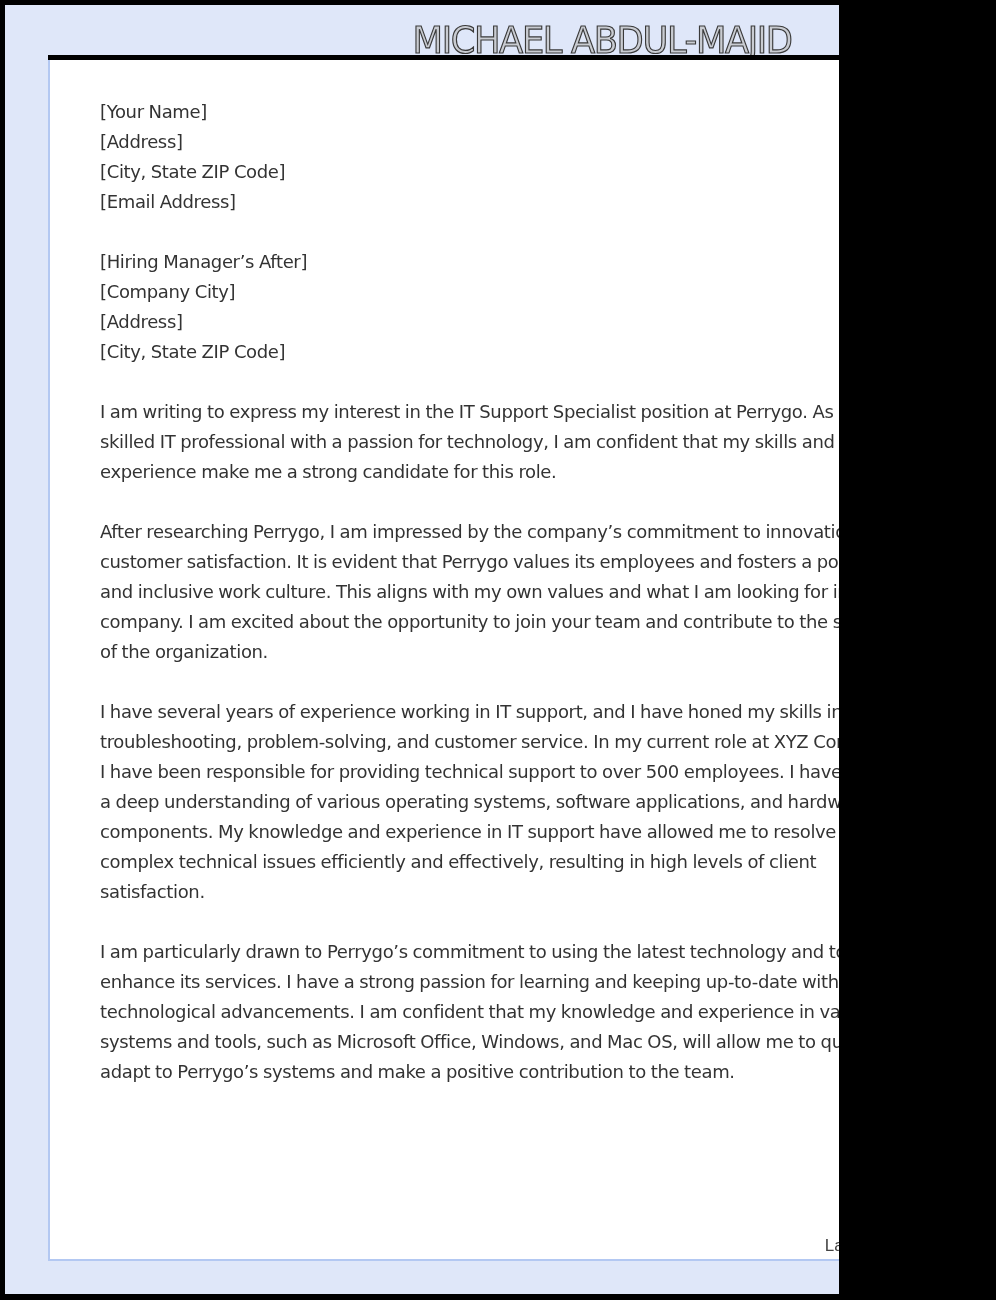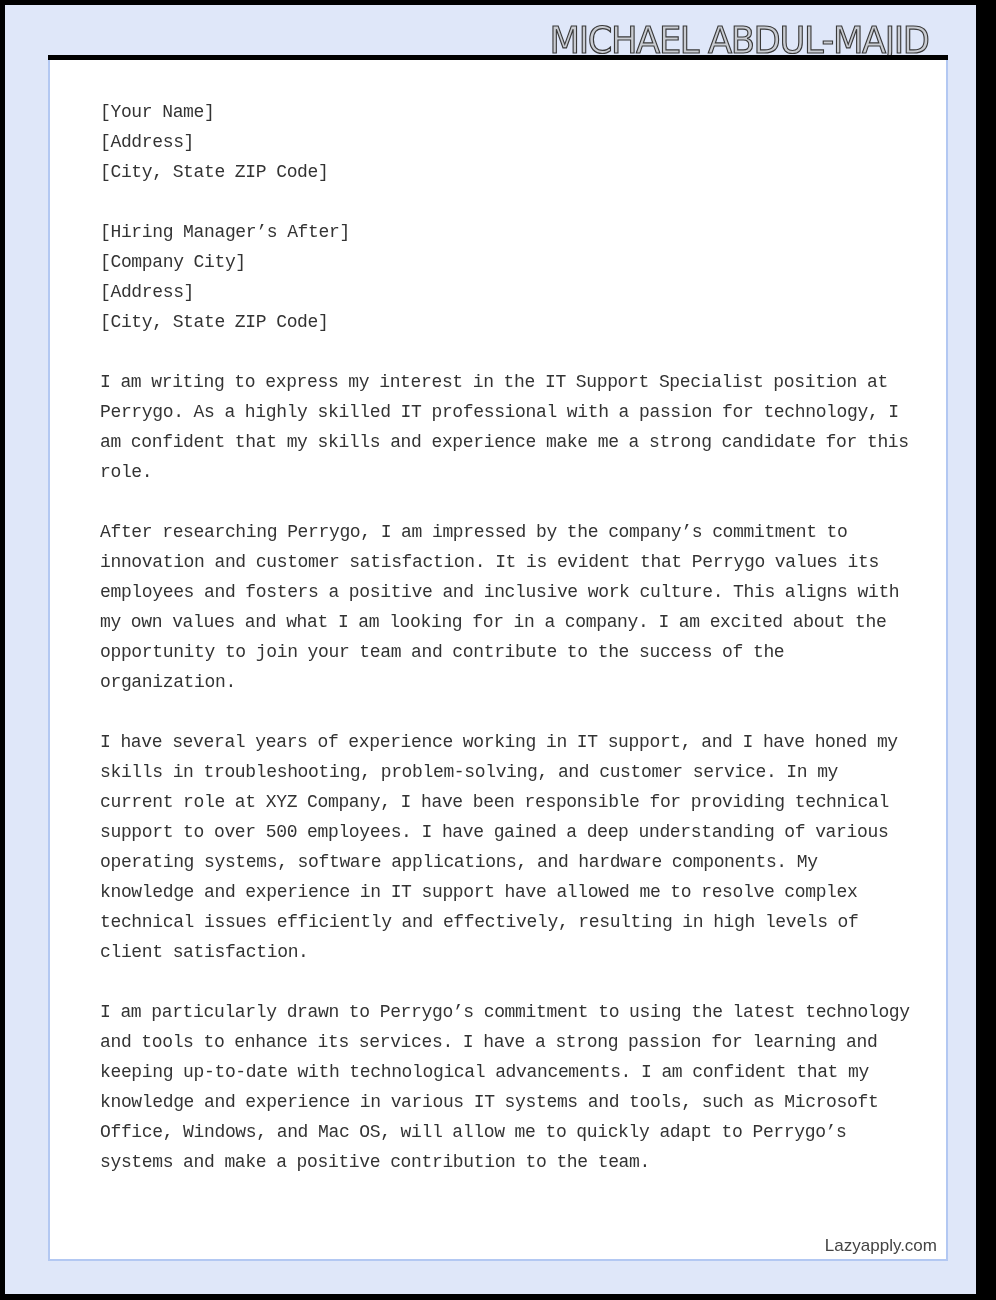--- a/index.html
+++ b/index.html
@@ -10,21 +10,21 @@
       width: 996px;
       height: 1300px;
       overflow: hidden;
       background: #000;
       position: relative;
     }
     .frame {
       position: absolute;
       left: 5px;
       top: 5px;
-      width: 971px;
+      width: 834px;
       height: 1289px;
       background: #dfe7f9;
       overflow: hidden;
     }
     .title {
       position: absolute;
       right: 47px;
       top: 13px;
       margin: 0;
       font-family: "DejaVu Sans", sans-serif;
@@ -72,40 +72,40 @@
       width: 810px;
       font-family: "DejaVu Sans", sans-serif;
       font-size: 18px;
       line-height: 30px;
       color: #333;
       letter-spacing: -0.35px;
       word-spacing: -0.5px;
     }
     .letter p {
       margin: 0 0 30px 0;
-      font-family: Liberation Mono, monospace;
     }
     .letter .line {
       display: block;
     }
   </style>
 </head>
 <body>
 
 <div class="frame">
   <h1 class="title">MICHAEL ABDUL-MAJID</h1>
   <div class="rule"></div>
   <div class="page">
     <span class="watermark">Lazyapply.com</span>
   </div>
   <div class="letter">
     <p>
       <span class="line">[Your Name]</span>
       <span class="line">[Address]</span>
       <span class="line">[City, State ZIP Code]</span>
+      <span class="line">[Email Address]</span>
     </p>
     <p>
       <span class="line">[Hiring Manager’s After]</span>
       <span class="line">[Company City]</span>
       <span class="line">[Address]</span>
       <span class="line">[City, State ZIP Code]</span>
     </p>
     <p>I am writing to express my interest in the IT Support Specialist position at Perrygo. As a highly skilled IT professional with a passion for technology, I am confident that my skills and experience make me a strong candidate for this role.</p>
     <p>After researching Perrygo, I am impressed by the company’s commitment to innovation and customer satisfaction. It is evident that Perrygo values its employees and fosters a positive and inclusive work culture. This aligns with my own values and what I am looking for in a company. I am excited about the opportunity to join your team and contribute to the success of the organization.</p>
     <p>I have several years of experience working in IT support, and I have honed my skills in troubleshooting, problem-solving, and customer service. In my current role at XYZ Company, I have been responsible for providing technical support to over 500 employees. I have gained a deep understanding of various operating systems, software applications, and hardware components. My knowledge and experience in IT support have allowed me to resolve complex technical issues efficiently and effectively, resulting in high levels of client satisfaction.</p>

